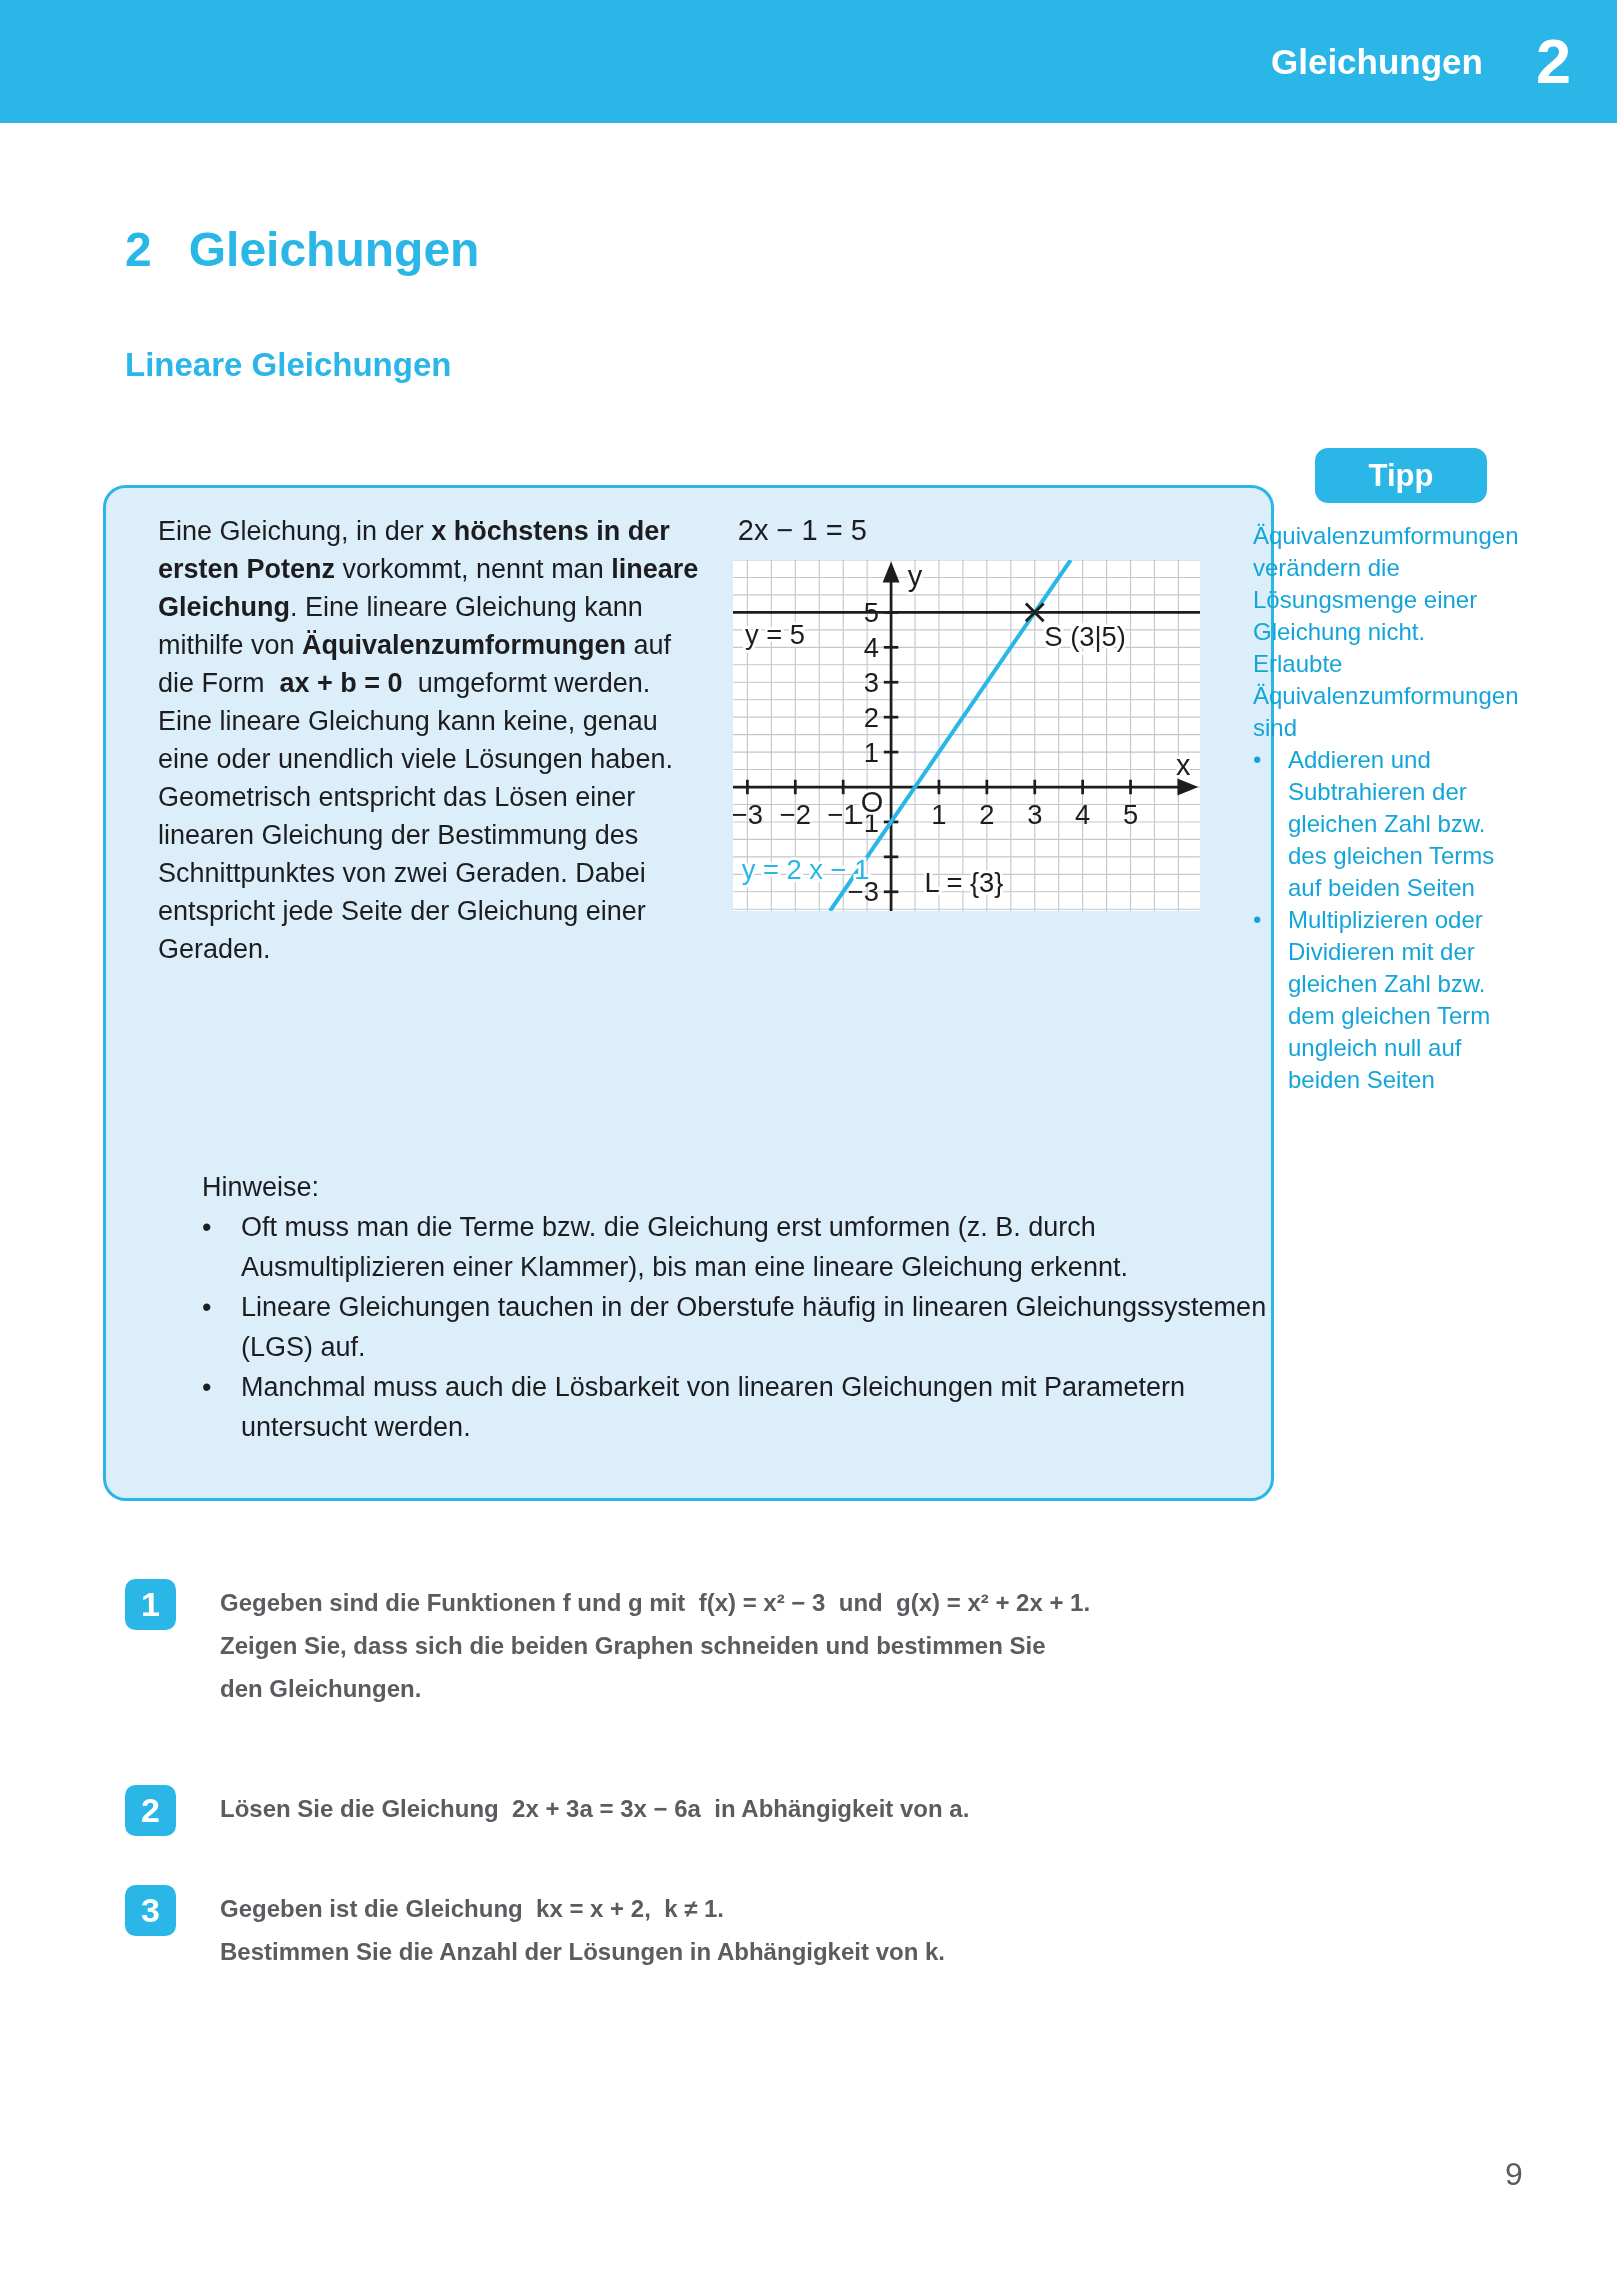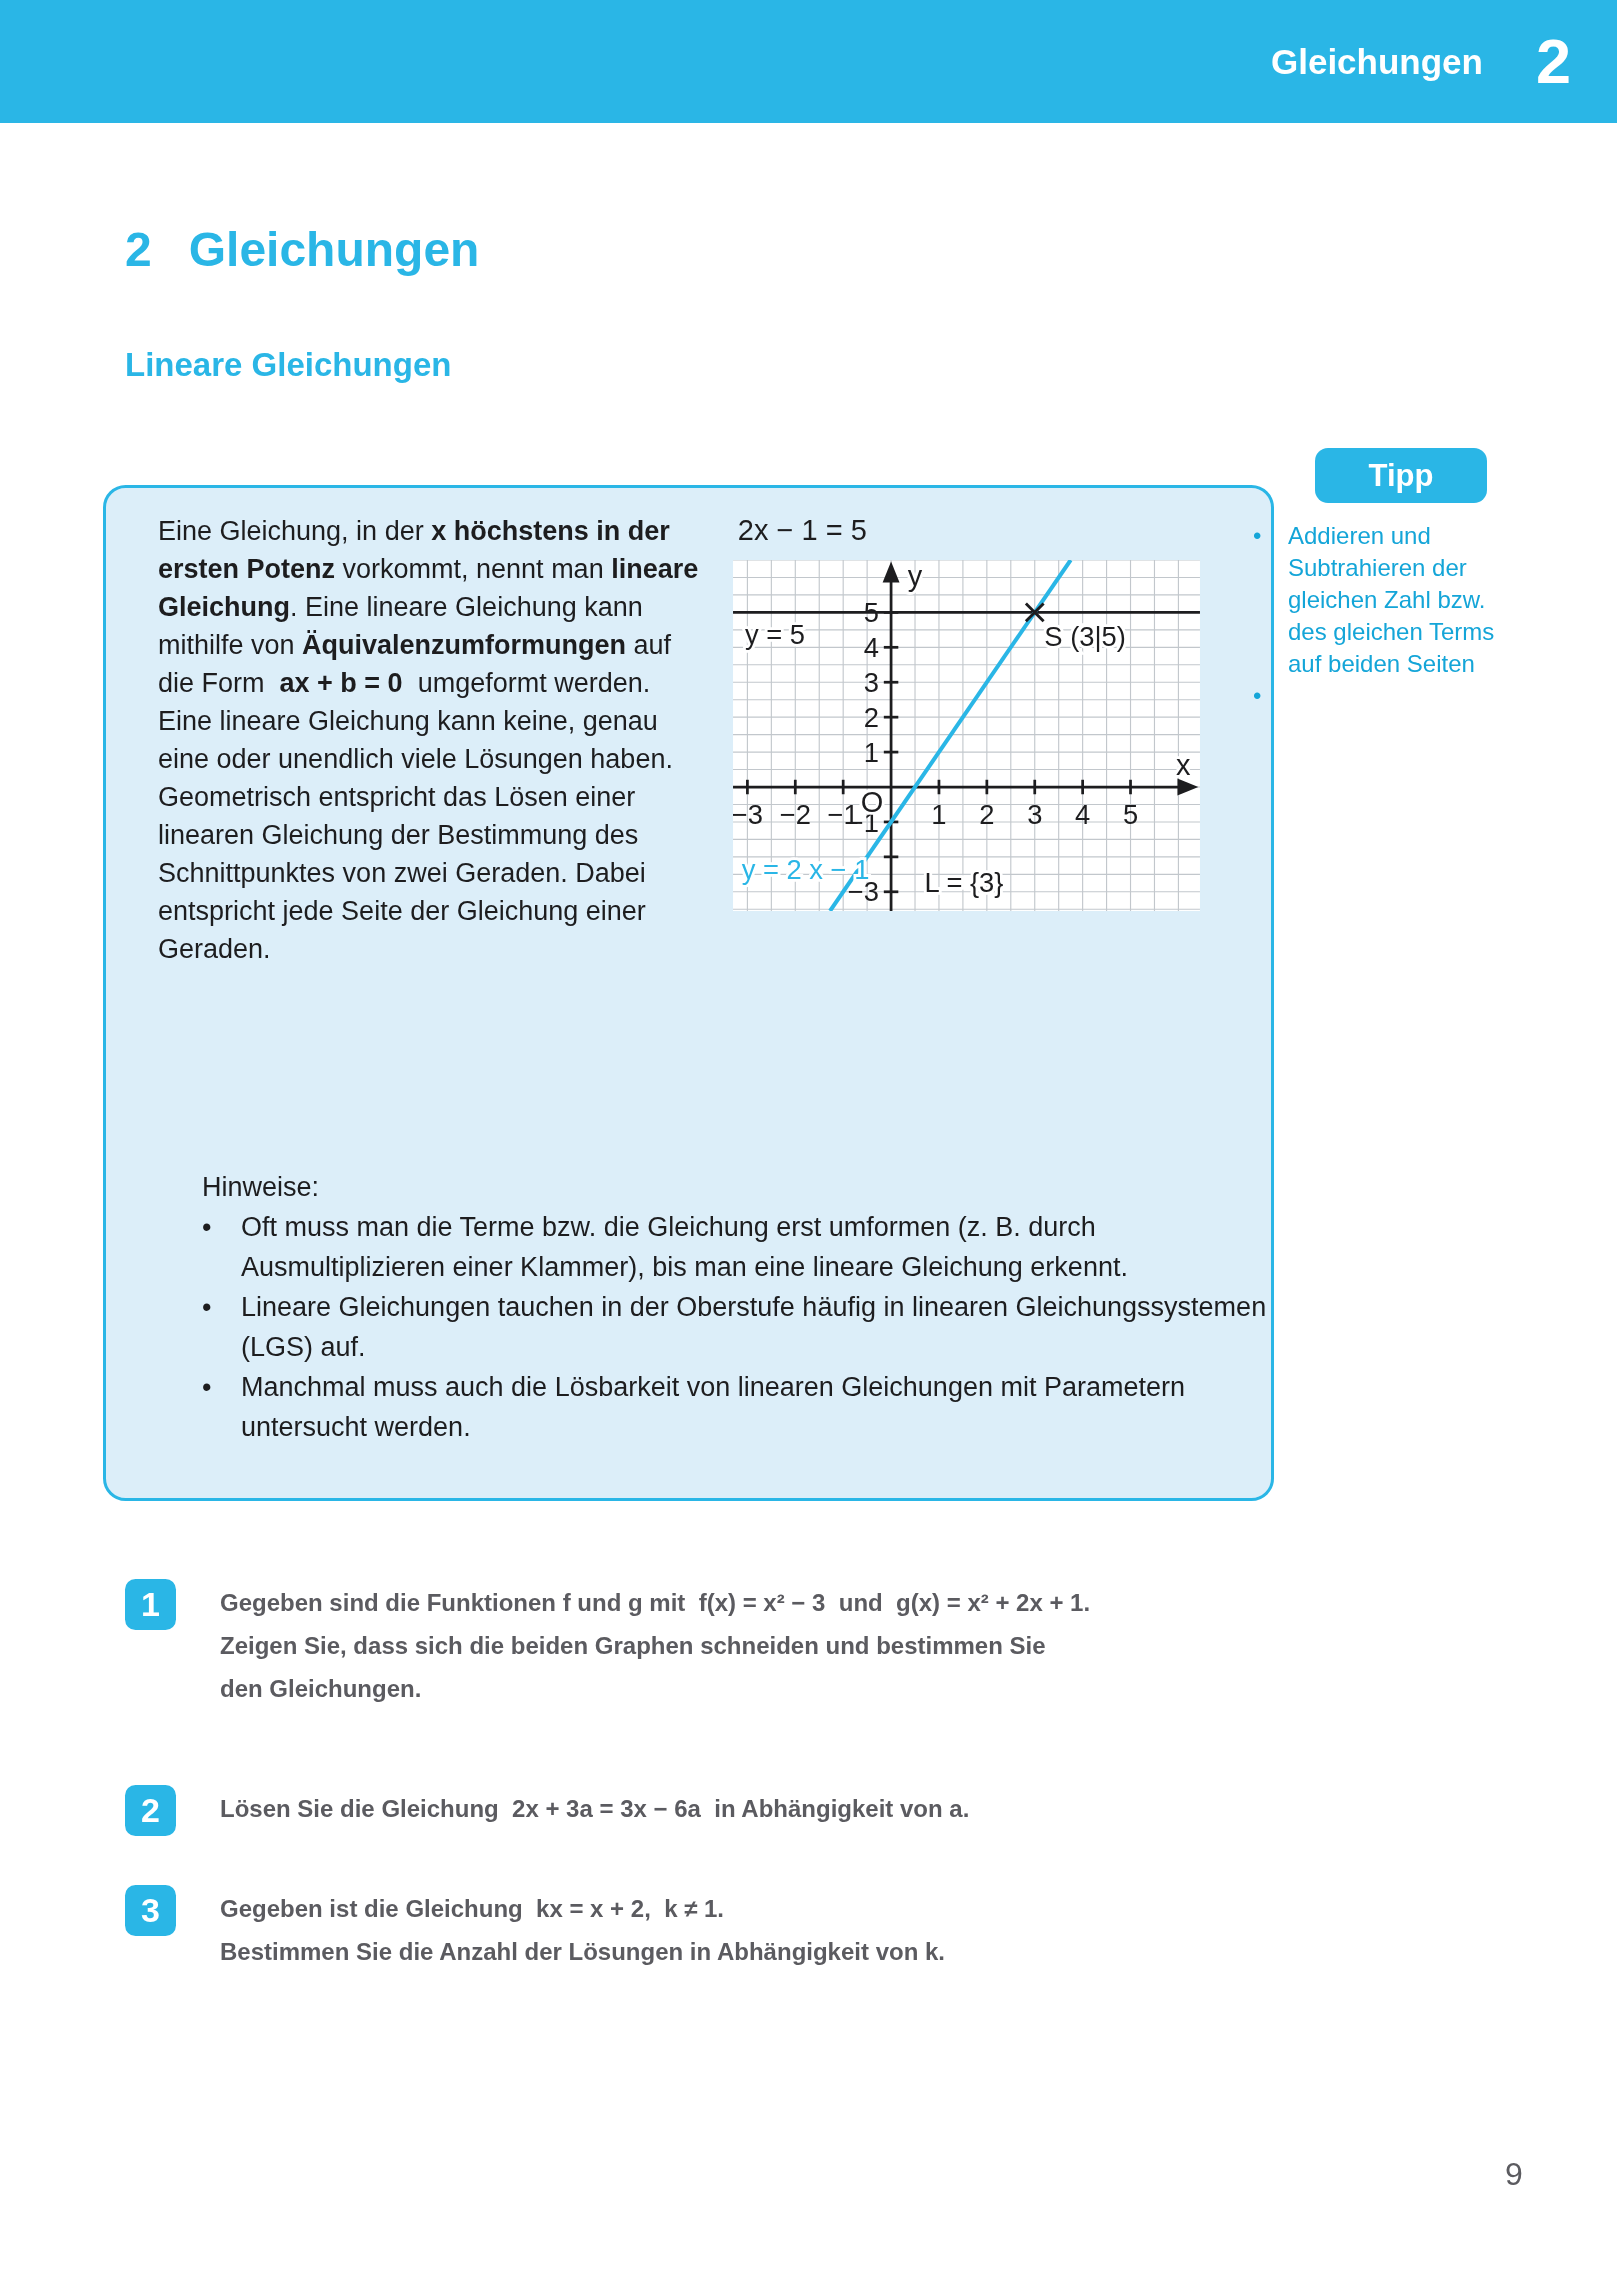--- a/index.html
+++ b/index.html
@@ -188,27 +188,29 @@
           <text x="550.2564102564103" y="266.8059701492537" text-anchor="start" font-size="36" fill="#1d1d1f" stroke="#ffffff" stroke-width="7" paint-order="stroke">x</text>
           <text x="172.51282051282053" y="313.2258706467661" text-anchor="middle" font-size="36" fill="#1d1d1f" stroke="#ffffff" stroke-width="7" paint-order="stroke">O</text>
           <text x="14.871794871794872" y="104.11940298507463" text-anchor="start" font-size="34" fill="#1d1d1f" stroke="#ffffff" stroke-width="7" paint-order="stroke">y = 5</text>
           <text x="386.6666666666667" y="106.28855721393035" text-anchor="start" font-size="34" fill="#1d1d1f" stroke="#ffffff" stroke-width="7" paint-order="stroke">S (3|5)</text>
           <text x="10.707692307692291" y="395.6537313432836" text-anchor="start" font-size="34" fill="#2ab6e6" stroke="#ffffff" stroke-width="7" paint-order="stroke">y = 2 x − 1</text>
           <text x="237.94871794871796" y="412.139303482587" text-anchor="start" font-size="34" fill="#1d1d1f" stroke="#ffffff" stroke-width="7" paint-order="stroke">L = {3}</text>
         </svg>
     </div>
 
     <div class="tipp-col">
+      <div class="intro">Äquivalenzumformungen verändern die Lösungsmenge einer Gleichung nicht. Erlaubte Äquivalenzumformungen sind</div>
       <div>
           <div class="b-row">
             <span class="b-dot">•</span>
             <span class="b-text">Addieren und Subtrahieren der gleichen Zahl bzw. des gleichen Terms auf beiden Seiten</span>
           </div>
           <div class="b-row">
             <span class="b-dot">•</span>
+            <span class="b-text">Multiplizieren oder Dividieren mit der gleichen Zahl bzw. dem gleichen Term ungleich null auf beiden Seiten</span>
           </div>
         </div>
     </div>
 
 
     <div class="hinweise">
       <div>Hinweise:</div>
       <div>
           <div class="hx-row">
             <span class="b-dot">•</span>

